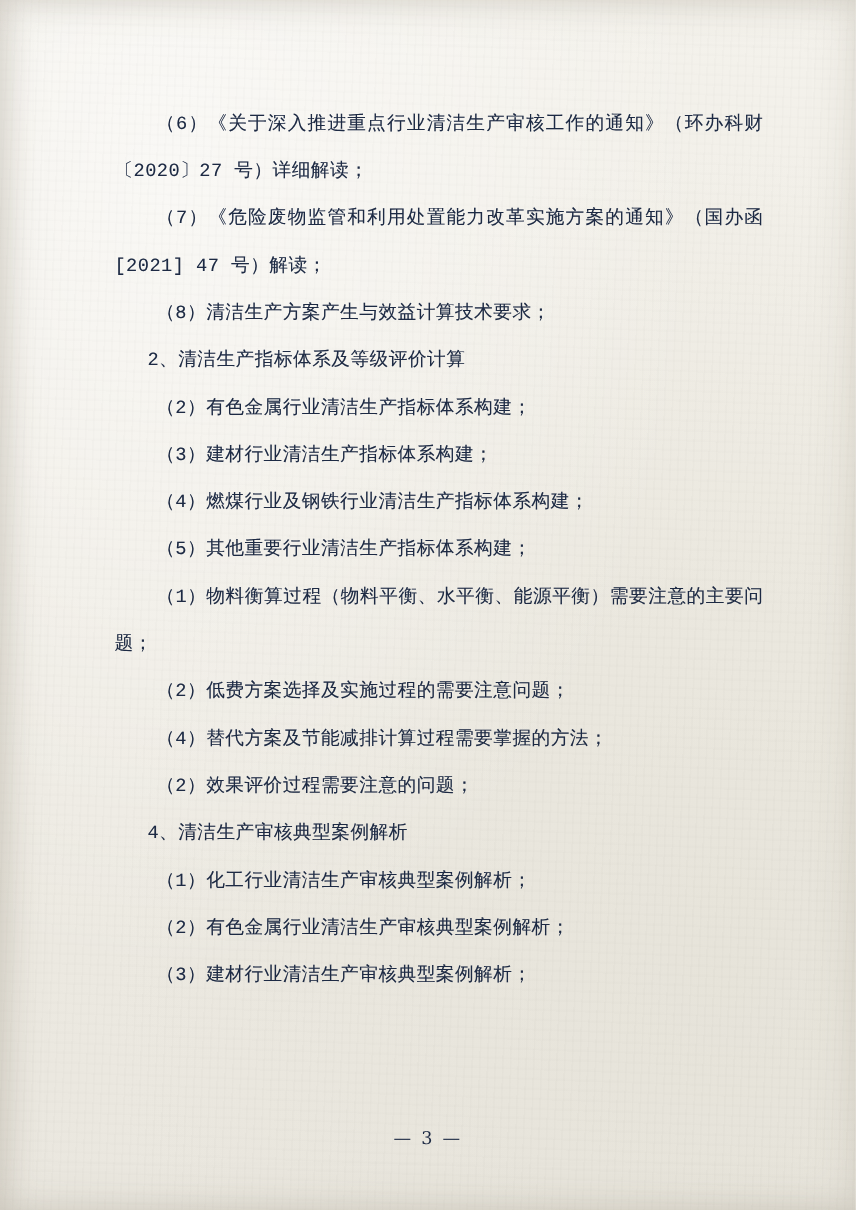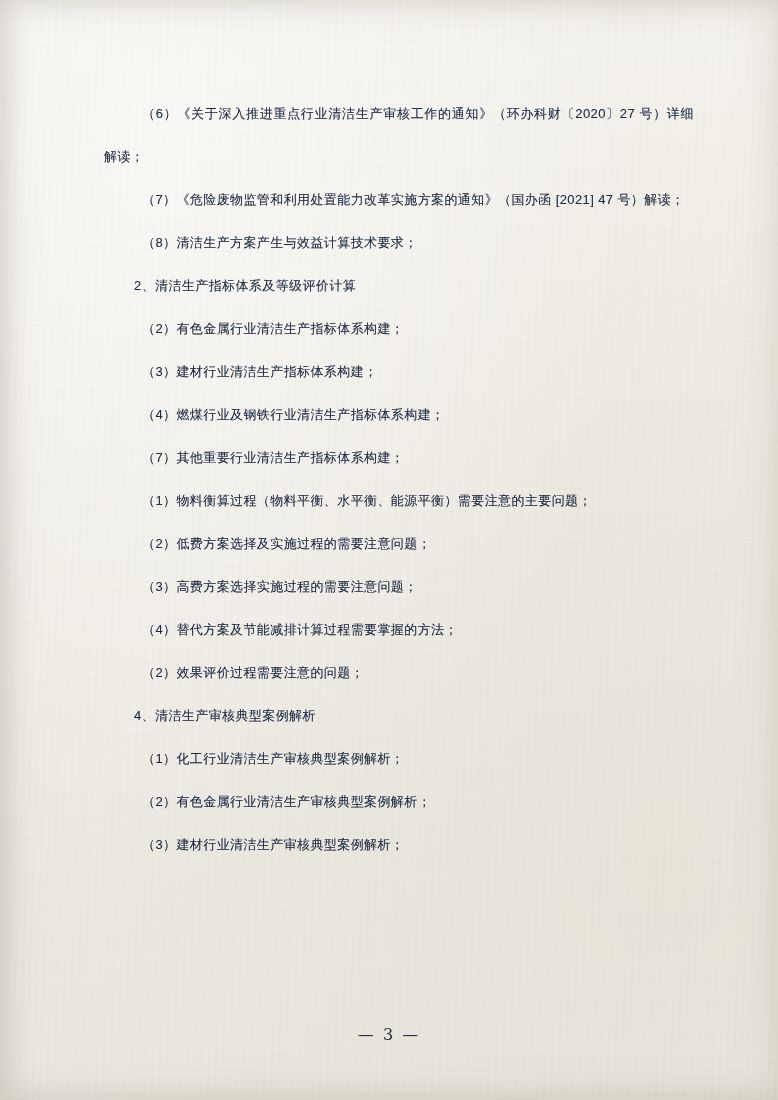--- a/index.html
+++ b/index.html
@@ -43,29 +43,29 @@
       inset 0 0 40px rgba(180,175,160,0.35),
       inset 8px 0 22px rgba(170,165,150,0.25);
   }
   .content {
     position: absolute;
     left: 104px;
     top: 92px;
     width: 590px;
   }
   .para {
-    font-size: 13px;
+    font-size: 17px;
     line-height: 43px;
     color: #1d2a44;
     letter-spacing: 0.4px;
     text-align: justify;
     text-justify: inter-ideograph;
     margin: 0;
     white-space: pre-wrap;
-    font-family: Liberation Sans, sans-serif;
+    font-family: Liberation Mono, monospace;
     text-shadow: 0 0 0.6px rgba(29,42,68,0.35);
   }
   .indent-2 {
     text-indent: 38px;
   }
   .indent-1 {
     text-indent: 30px;
   }
   .footer {
     position: absolute;
@@ -86,24 +86,23 @@
   <div class="texture"></div>
 
   <div class="content">
     <p class="para indent-2">（6）《关于深入推进重点行业清洁生产审核工作的通知》（环办科财〔2020〕27 号）详细解读；</p>
     <p class="para indent-2">（7）《危险废物监管和利用处置能力改革实施方案的通知》（国办函 [2021] 47 号）解读；</p>
     <p class="para indent-2">（8）清洁生产方案产生与效益计算技术要求；</p>
     <p class="para indent-1">2、清洁生产指标体系及等级评价计算</p>
     <p class="para indent-2">（2）有色金属行业清洁生产指标体系构建；</p>
     <p class="para indent-2">（3）建材行业清洁生产指标体系构建；</p>
     <p class="para indent-2">（4）燃煤行业及钢铁行业清洁生产指标体系构建；</p>
-    <p class="para indent-2">（7）其他重要行业清洁生产指标体系构建；</p>
+    <p class="para indent-2">（5）其他重要行业清洁生产指标体系构建；</p>
     <p class="para indent-2">（1）物料衡算过程（物料平衡、水平衡、能源平衡）需要注意的主要问题；</p>
     <p class="para indent-2">（2）低费方案选择及实施过程的需要注意问题；</p>
-    <p class="para indent-2">（3）高费方案选择实施过程的需要注意问题；</p>
     <p class="para indent-2">（4）替代方案及节能减排计算过程需要掌握的方法；</p>
     <p class="para indent-2">（2）效果评价过程需要注意的问题；</p>
     <p class="para indent-1">4、清洁生产审核典型案例解析</p>
     <p class="para indent-2">（1）化工行业清洁生产审核典型案例解析；</p>
     <p class="para indent-2">（2）有色金属行业清洁生产审核典型案例解析；</p>
     <p class="para indent-2">（3）建材行业清洁生产审核典型案例解析；</p>
   </div>
 
   <div class="footer">— 3 —</div>
 

